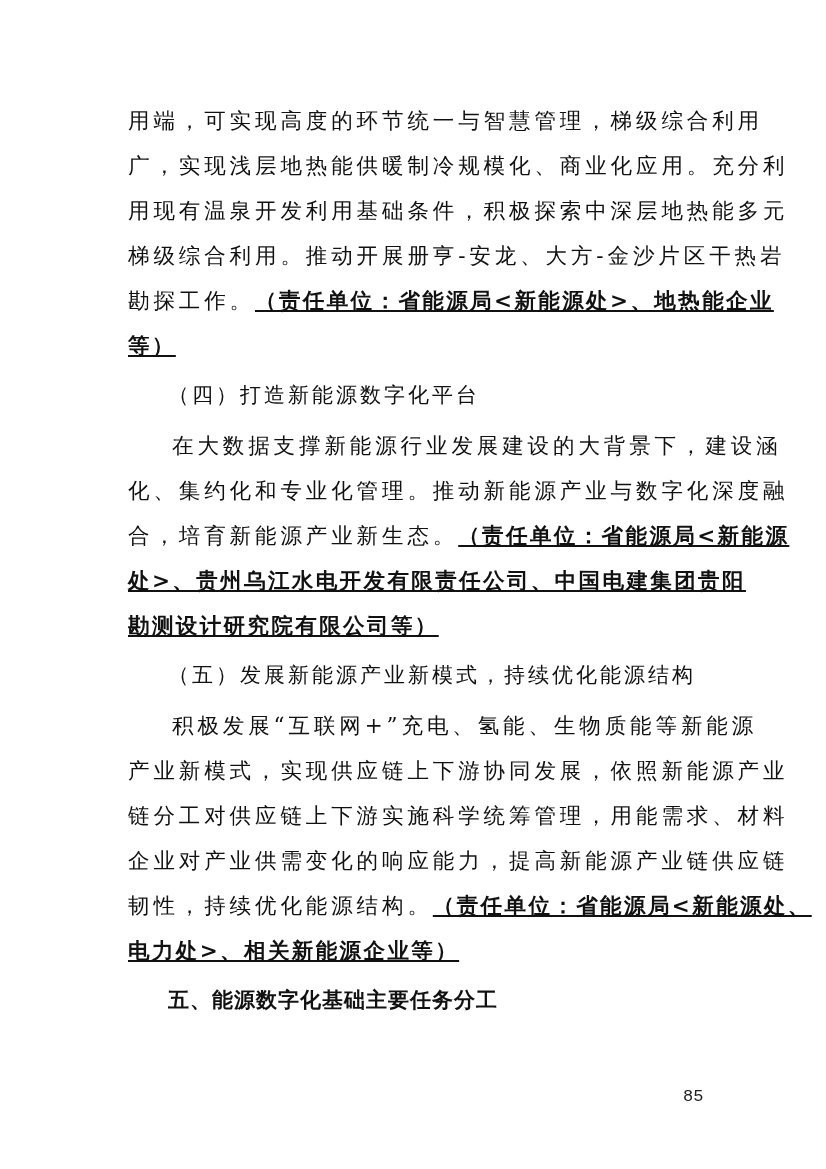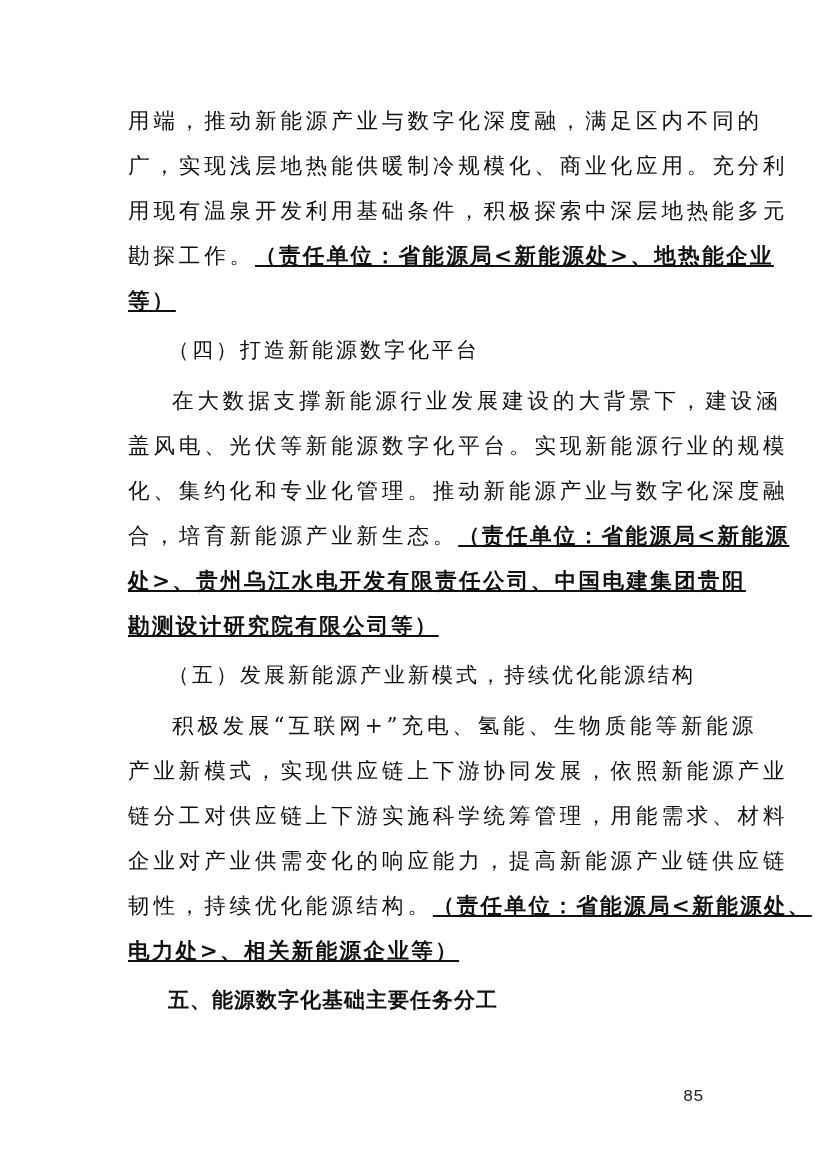--- a/index.html
+++ b/index.html
@@ -15,34 +15,34 @@
   .h1 { font-family:"DejaVu Sans","Liberation Sans",sans-serif; font-weight:bold; letter-spacing:1px; }
   .gap { height:4px; }
   .pagenum { position:absolute; left:683px; top:1087px; font-family:Liberation Mono, monospace; font-size:17px; color:#222; }
 </style>
 </head>
 <body>
 
 <div class="page">
 
   <div>
-    <div class="line"><span>用端，推动新能源产业与数字化深度融，满足区内不同的</span></div>
+    <div class="line"><span>用端，可实现高度的环节统一与智慧管理，梯级综合利用</span></div>
     <div class="line"><span>广，实现浅层地热能供暖制冷规模化、商业化应用。充分利</span></div>
     <div class="line"><span>用现有温泉开发利用基础条件，积极探索中深层地热能多元</span></div>
+    <div class="line"><span>梯级综合利用。推动开展册亨-安龙、大方-金沙片区干热岩</span></div>
     <div class="line"><span>勘探工作。</span><span class="b">（责任单位：省能源局&lt;新能源处&gt;、地热能企业</span></div>
     <div class="line last"><span class="b">等）</span></div>
   </div>
 
   <div class="gap"></div>
   <div class="heading">（四）打造新能源数字化平台</div>
   <div class="gap"></div>
 
   <div>
     <div class="line indent"><span>在大数据支撑新能源行业发展建设的大背景下，建设涵</span></div>
-    <div class="line"><span>盖风电、光伏等新能源数字化平台。实现新能源行业的规模</span></div>
     <div class="line"><span>化、集约化和专业化管理。推动新能源产业与数字化深度融</span></div>
     <div class="line"><span>合，培育新能源产业新生态。</span><span class="b">（责任单位：省能源局&lt;新能源</span></div>
     <div class="line"><span class="b">处&gt;、贵州乌江水电开发有限责任公司、中国电建集团贵阳</span></div>
     <div class="line last"><span class="b">勘测设计研究院有限公司等）</span></div>
   </div>
 
   <div class="gap"></div>
   <div class="heading">（五）发展新能源产业新模式，持续优化能源结构</div>
   <div class="gap"></div>
 

